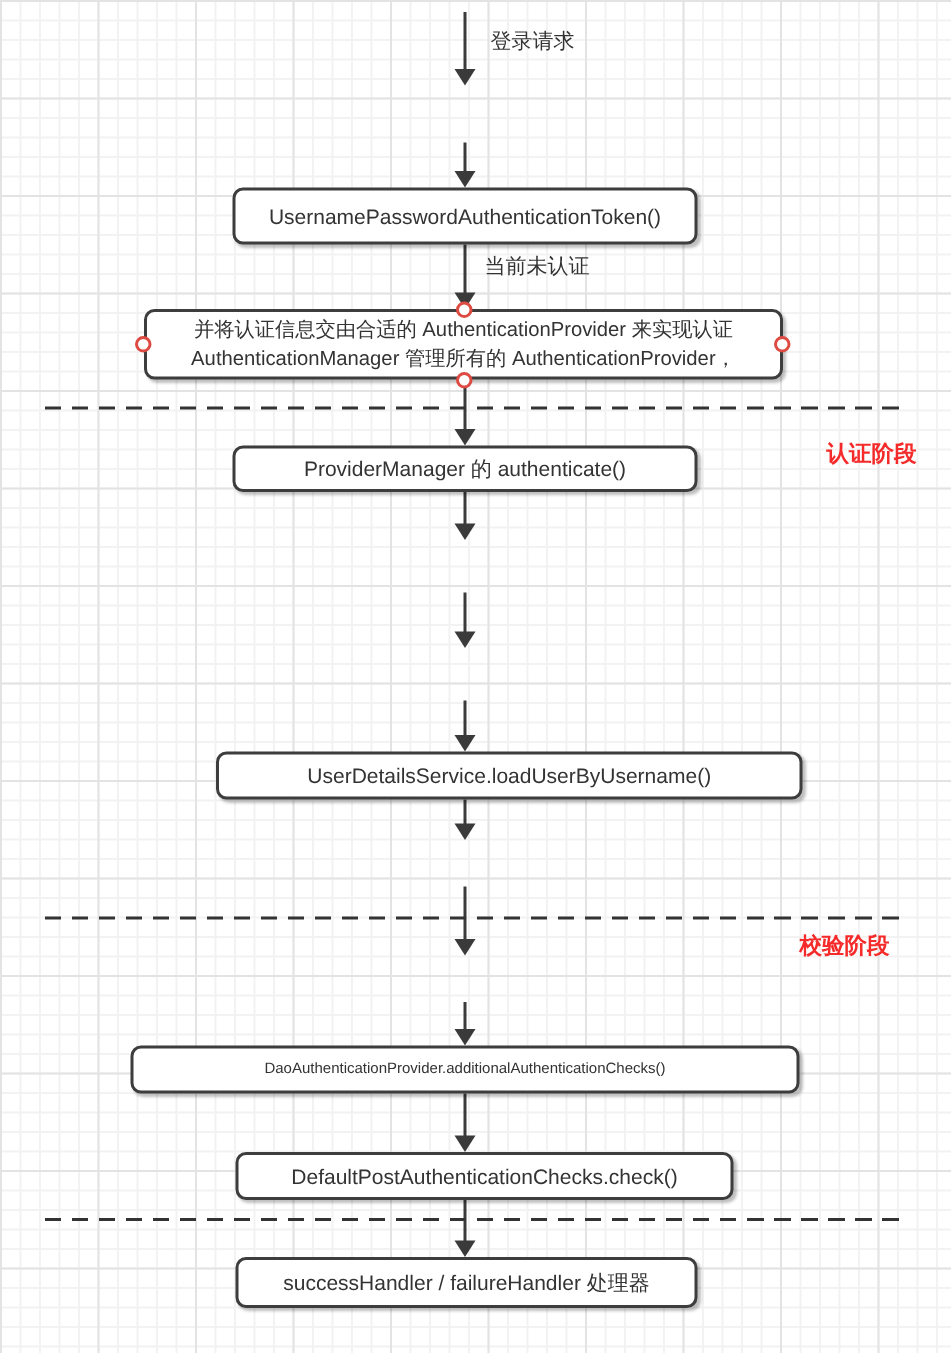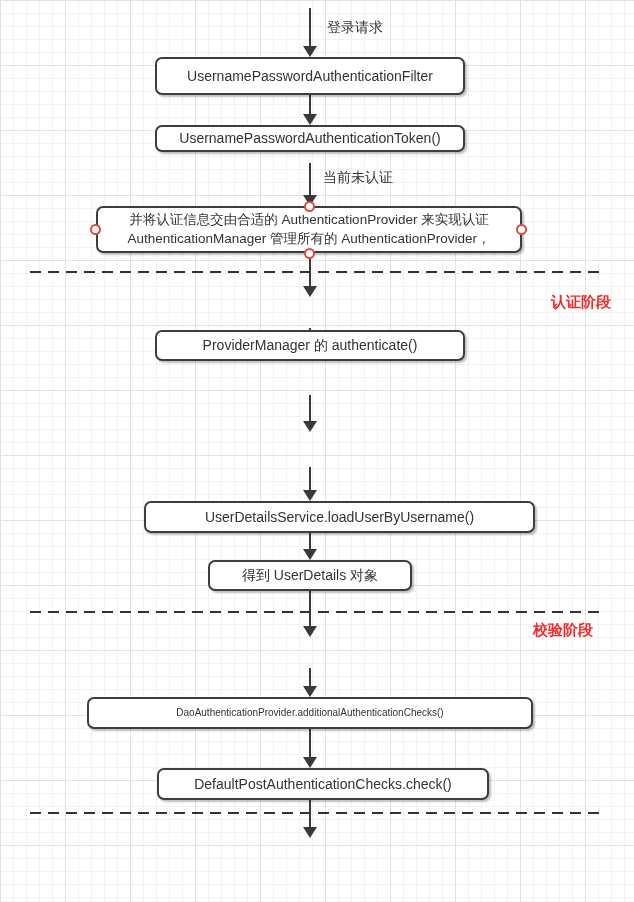--- a/index.html
+++ b/index.html
@@ -24,23 +24,23 @@
     border-radius:7px;
     box-shadow:2px 2px 2px rgba(0,0,0,0.25);
     display:flex;align-items:center;justify-content:center;
     text-align:center;
     color:#333333;
     font-size:14px;
     line-height:1.35;
     white-space:nowrap;
   }
   .n1 {left:155px;top:57px; width:310px;height:38px;}
-  .n2 {left:155px;top:125px;width:310px;height:27px;}
+  .n2 {left:155px;top:125px;width:310px;height:38px;}
   .n3 {left:96px; top:206px;width:426px;height:47px;font-size:13.5px;white-space:normal;flex-direction:column;}
-  .n4 {left:155px;top:297px;width:310px;height:31px;margin-top:33px;}
+  .n4 {left:155px;top:297px;width:310px;height:31px;}
   .n5 {left:101px;top:360px;width:419px;height:35px;}
   .n6 {left:155px;top:432px;width:310px;height:35px;}
   .n7 {left:144px;top:501px;width:391px;height:32px;}
   .n8 {left:208px;top:560px;width:204px;height:31px;}
   .n9 {left:158px;top:637px;width:305px;height:31px;}
   .n10{left:87px; top:697px;width:446px;height:32px;font-size:10px;}
   .n11{left:157px;top:768px;width:332px;height:32px;}
   .n12{left:157px;top:838px;width:308px;height:34px;}
 
   .arrow{position:absolute;left:303px;width:14px;}
@@ -114,44 +114,41 @@
   <div class="edge-label el-top">登录请求</div>
   <div class="edge-label el-unauth">当前未认证</div>
 
   <div class="dashed d1"></div>
   <div class="dashed d2"></div>
   <div class="dashed d3"></div>
 
   <div class="phase-label pl1">认证阶段</div>
   <div class="phase-label pl2">校验阶段</div>
 
-  <div class="node n1">
-    <span>UsernamePasswordAuthenticationFilter</span>
-  </div>
   <div class="node n2">
     <span>UsernamePasswordAuthenticationToken()</span>
   </div>
   <div class="node n3">
     <span>并将认证信息交由合适的 AuthenticationProvider 来实现认证</span>
     <span>AuthenticationManager 管理所有的 AuthenticationProvider，</span>
   </div>
   <div class="node n4">
     <span>ProviderManager 的 authenticate()</span>
   </div>
   <div class="node n7">
     <span>UserDetailsService.loadUserByUsername()</span>
   </div>
-  <div class="node n8">
-    <span>得到 UserDetails 对象</span>
-  </div>
   <div class="node n10">
     <span>DaoAuthenticationProvider.additionalAuthenticationChecks()</span>
   </div>
   <div class="node n11">
     <span>DefaultPostAuthenticationChecks.check()</span>
+  </div>
+  <div class="node n12">
+    <span>successHandler / failureHandler 处理器</span>
   </div>
 
   <div class="cpoint cp-top"></div>
   <div class="cpoint cp-bottom"></div>
   <div class="cpoint cp-left"></div>
   <div class="cpoint cp-right"></div>
 
 </div>
 
 </body></html>

